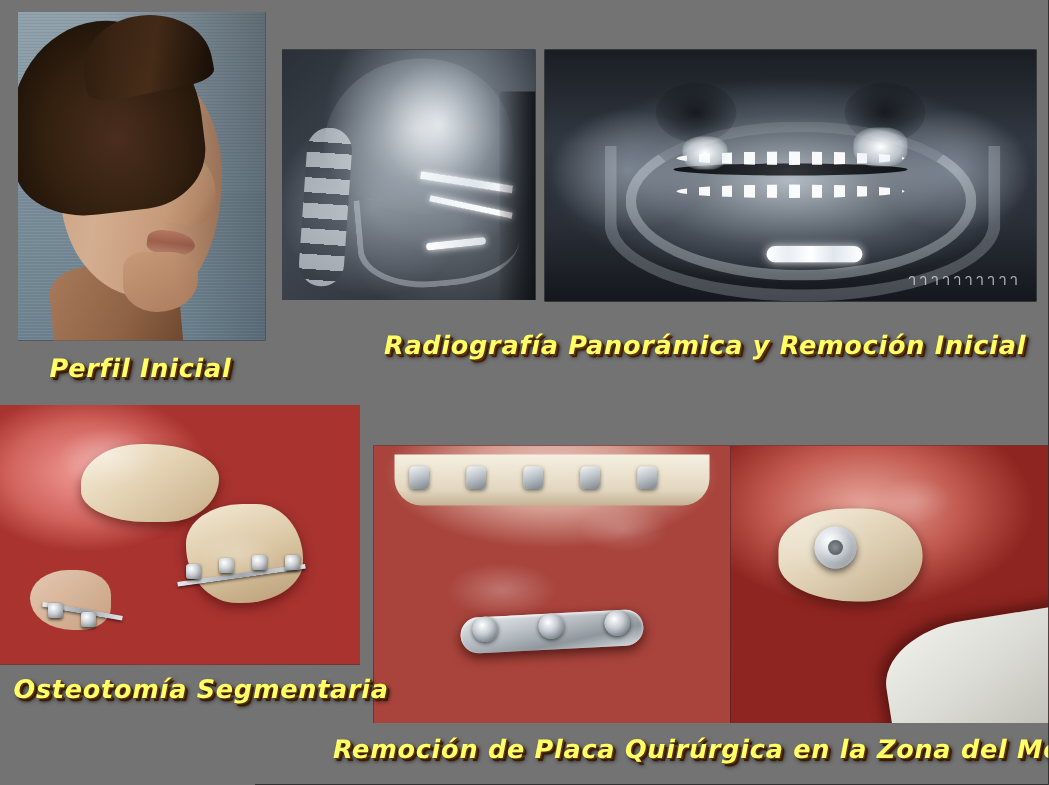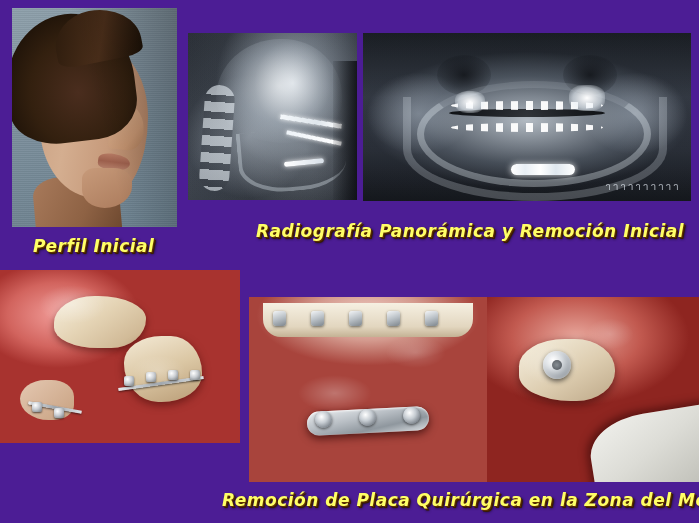--- a/index.html
+++ b/index.html
@@ -5,21 +5,21 @@
   html, body {
     margin: 0;
     padding: 0;
     background: #000;
   }
   #slide {
     position: relative;
     width: 699px;
     height: 523px;
     overflow: hidden;
-    background: #4c1d95;
+    background: #737373;
     font-family: "DejaVu Sans", sans-serif;
   }
 
   
   .photo {
     position: absolute;
     overflow: hidden;
     background: #202030;
   }
 
@@ -445,15 +445,16 @@
   <div class="photo" id="photo-menton">
     <div class="tissue"></div>
     <div class="bone"></div>
     <div class="screw"></div>
     <div class="retractor"></div>
     <div class="gloss"></div>
   </div>
 
   <div class="caption" id="cap-perfil">Perfil Inicial</div>
   <div class="caption" id="cap-radiografia">Radiografía Panorámica y Remoción Inicial</div>
+  <div class="caption" id="cap-osteotomia">Osteotomía Segmentaria</div>
   <div class="caption" id="cap-remocion">Remoción de Placa Quirúrgica en la Zona del Mentón</div>
 
 </div>
 
 </body></html>

